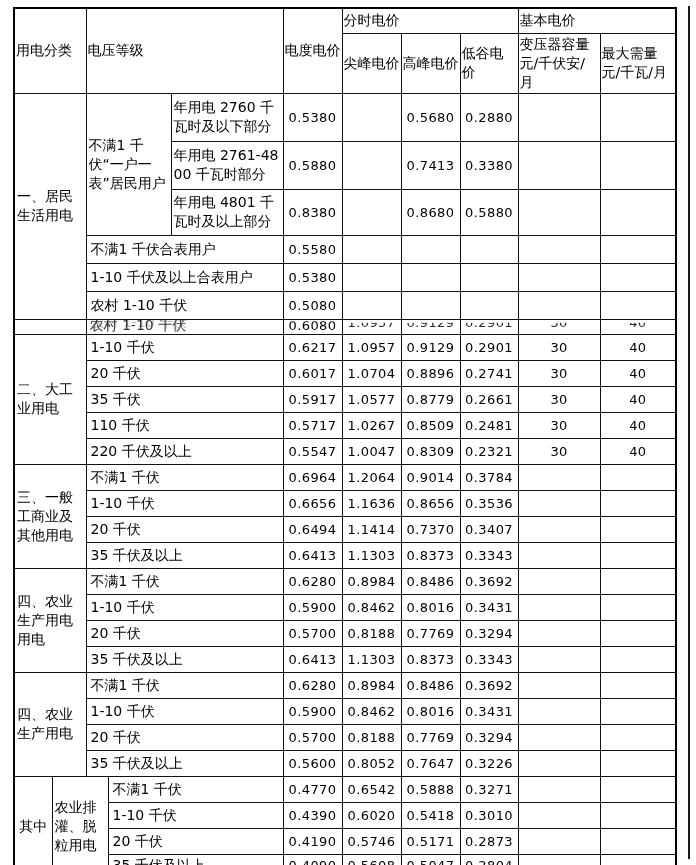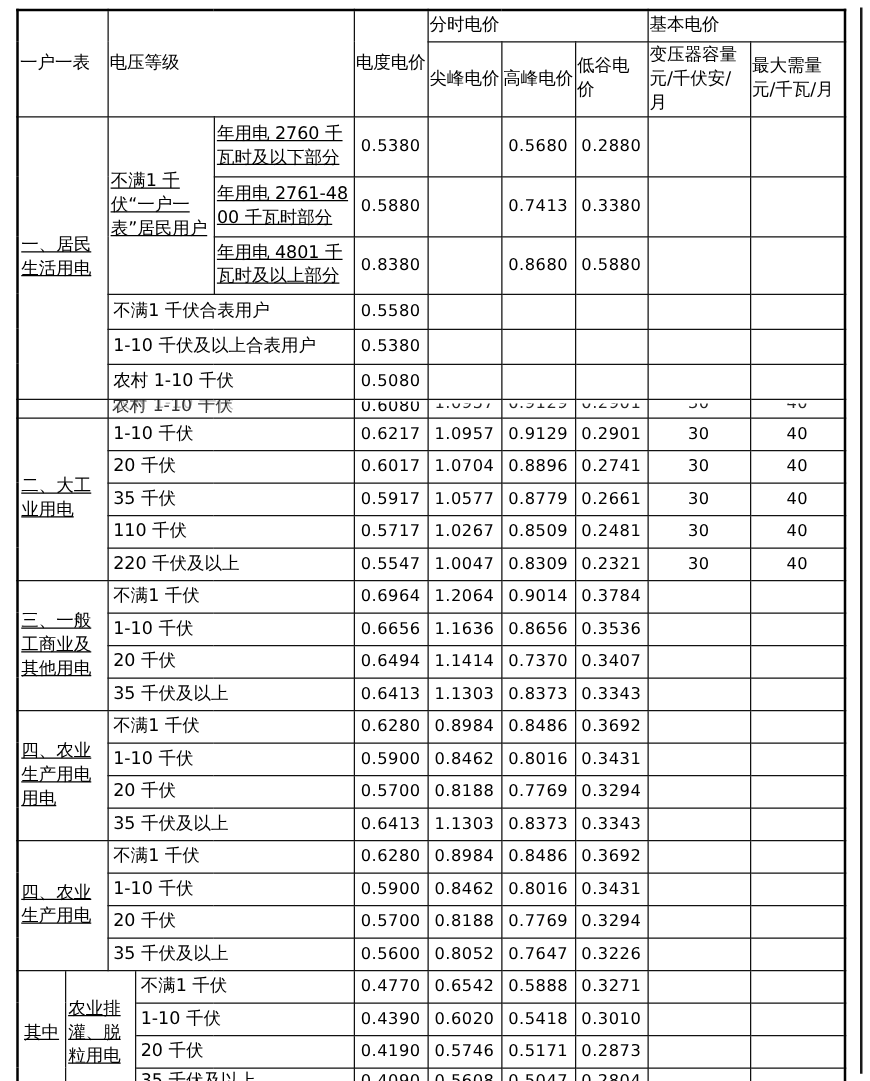--- a/index.html
+++ b/index.html
@@ -7,21 +7,21 @@
        font-family:"DejaVu Sans","Liberation Sans",sans-serif;color:#000;}
   .page{position:absolute;left:13px;top:7px;}
   table{border-collapse:collapse;table-layout:fixed;width:662px;background:#fff;}
   table{border:2px solid #000;}
   td{border:1px solid #111;vertical-align:middle;overflow:hidden;
      font-size:14px;line-height:19px;padding:1px 3px;word-break:break-all;}
   td.hd{text-align:left;white-space:pre-line;padding:1px 1px;}
   td.num{text-align:center;font-size:13px;letter-spacing:.4px;white-space:nowrap;
          font-family:"DejaVu Sans","Liberation Sans",sans-serif;padding:0;}
   td.volt{white-space:nowrap;padding-left:4px;}
-  td.cat{padding:1px 2px;white-space:pre-line;text-decoration:underline;}
+  td.cat{padding:1px 2px;white-space:pre-line;}
   td.center{text-align:center;}
   
   tr.rglitch td{height:14px;padding:0 3px;line-height:12px;}
   td.cut span{display:inline-block;clip-path:inset(52% 0 0 0);transform:translateY(-4px);opacity:.85;}
   td.cuttop span{display:inline-block;clip-path:inset(14% 0 0 0);transform:translateY(-1px);}
   td.cutlabel span{display:inline-block;opacity:.8;transform:translateY(-2px);
         text-shadow:1px -3px 0 rgba(0,0,0,.35);white-space:nowrap;}
   .edge-line{position:absolute;left:688px;top:6px;width:2px;height:853px;background:#1a1a1a;}
 </style>
 </head>
@@ -37,21 +37,21 @@
         <col style="width: 112px;">
         <col style="width: 59px;">
         <col style="width: 59px;">
         <col style="width: 59px;">
         <col style="width: 58px;">
         <col style="width: 82px;">
         <col style="width: 76px;">
       </colgroup>
     <tbody>
         <tr style="height: 25px;">
-          <td rowspan="2" colspan="2" class="hd"><span>一户一表</span></td>
+          <td rowspan="2" colspan="2" class="hd"><span>用电分类</span></td>
           <td rowspan="2" colspan="3" class="hd"><span>电压等级</span></td>
           <td rowspan="2" class="hd"><span>电度电价</span></td>
           <td colspan="3" class="hd"><span>分时电价</span></td>
           <td colspan="2" class="hd"><span>基本电价</span></td>
         </tr>
         <tr style="height: 51px;">
           <td class="hd"><span>尖峰电价</span></td>
           <td class="hd"><span>高峰电价</span></td>
           <td class="hd"><span>低谷电价</span></td>
           <td class="hd"><span>变压器容量

